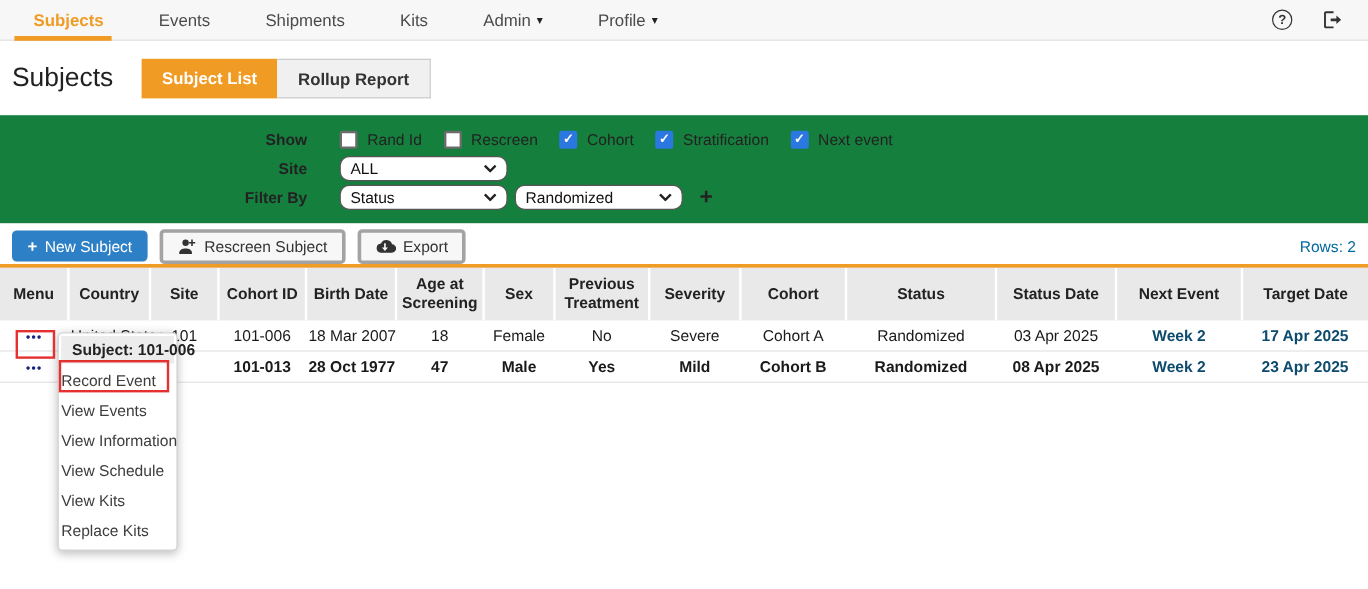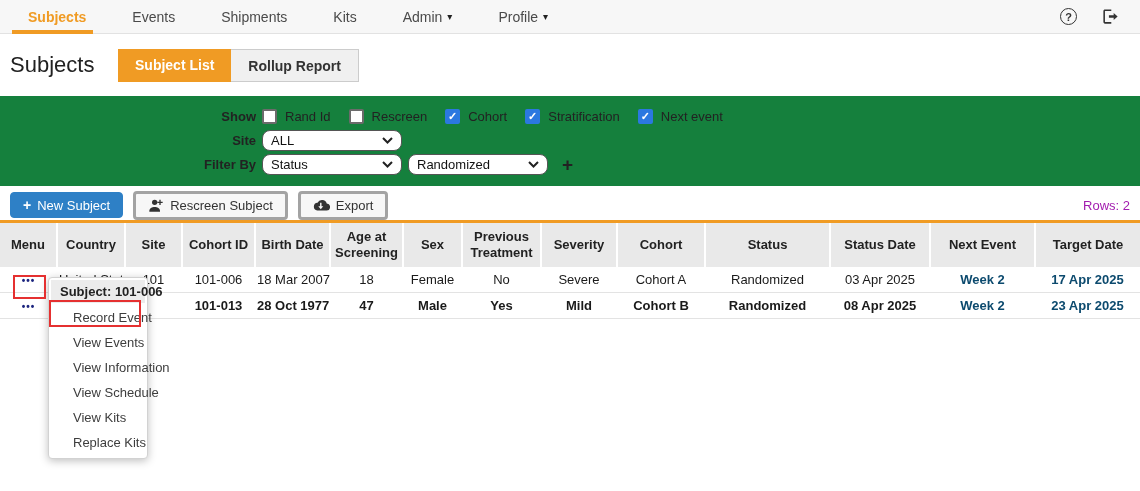--- a/index.html
+++ b/index.html
@@ -26,60 +26,60 @@
   .page-title { font-size:22px; color:#212121; width:100px; }
   .tabs { display:flex; margin-left:8px;text-align:center; }
   .tab { height:33px; line-height:33px; padding:0 17px; font-size:14px; font-weight:bold; cursor:pointer; }
   .tab.active { background:#f09b24; color:#fff; }
   .tab.inactive { background:#f0f0f0; color:#333; border:1px solid #ccc; border-left:none; }
 
   
   .filter-panel { background:#15803d; padding:7px 0 9px 0; }
   .f-row { display:flex; align-items:center; min-height:22px; margin:2px 0; }
   .f-label { width:256px; text-align:right; font-weight:bold; font-size:13px; color:#222; flex-shrink:0; }
-  .f-content { display:flex; align-items:center; margin-left:6px; }
+  .f-content { display:flex; align-items:center; margin-left:27px; }
   .cb-group { display:flex; align-items:center; gap:8px; margin-right:18px; font-size:13px; color:#222; cursor:pointer; }
   .cb { width:15px; height:15px; border:2px solid #6b6b6b; border-radius:2px; background:#fff;
         display:flex; align-items:center; justify-content:center; }
   .cb.checked { background:#2b78e0; border-color:#2b78e0; }
   .cb.checked::after { content:"✓"; color:#fff; font-size:11px; font-weight:bold; line-height:1; }
   .sel { width:140px; height:21px; border:1.5px solid #555; border-radius:8px; background:#fff;
          display:flex; align-items:center; justify-content:space-between; padding:0 8px;
          font-size:13px; color:#111; cursor:pointer; margin-right:6px; }
   .plus-btn { font-size:19px; font-weight:bold; color:#222; margin-left:8px; cursor:pointer; line-height:1; }
 
   
   .actions-row { display:flex; align-items:center; gap:10px; padding:6px 10px 0 10px; height:32px; }
   .btn { display:flex; align-items:center; gap:6px; font-size:13px; border-radius:4px;
          padding:4px 12px; cursor:pointer; white-space:nowrap; }
   .btn-primary { background:#2e80c6; color:#fff; border:1px solid #2e80c6; }
   .btn-secondary { background:#f7f7f7; color:#333; border:3px solid #a3a3a3; }
   .btn .plus-glyph { font-weight:bold; font-size:14px; }
-  .rows-count { margin-left:auto; font-size:13px; color:#a21caf; }
+  .rows-count { margin-left:auto; font-size:13px; color:#0369a1; }
 
   
   table { width:1140px; border-collapse:collapse; table-layout:fixed; margin-top:2px;
           border-top:3px solid #f09b24; }
   th { background:#e9e9e9; font-size:13px; font-weight:bold; color:#222; text-align:center;
        height:45px; padding:4px 2px; border-right:2px solid #fff; line-height:1.25; vertical-align:middle; }
   th:last-child { border-right:none; }
   td { font-size:13px; color:#1a1a1a; text-align:center; height:26px;
        border-bottom:1px solid #e3e3e3; padding:0 2px; white-space:nowrap; }
   tr.bold td { font-weight:bold; }
   td.red { color:#0c4a6e; font-weight:bold; }
   .dots { background:none; border:none; color:#1a237e; font-size:10px; font-weight:bold;
           letter-spacing:1px; cursor:pointer; }
 
   
   .context-menu { position:absolute; left:48px; top:277px; width:100px; background:#fff;
                   border:1px solid #d2d2d2; border-radius:4px;
                   box-shadow:0 2px 8px rgba(0,0,0,0.25); z-index:5; padding-bottom:3px; }
   .menu-header { background:#ececec; font-weight:bold; font-size:13px; color:#222;
                  margin:2px; padding:4px 6px 4px 9px; white-space:nowrap; }
-  .menu-item { font-size:13px; color:#3d3d3d; padding:5px 0 5px 24px; cursor:pointer; white-space:nowrap; }
+  .menu-item { font-size:13px; color:#3d3d3d; padding:5px 0 5px 2px; cursor:pointer; white-space:nowrap; }
 
   
   .annotation-box { position:absolute; border:2px solid #e53030; z-index:10; pointer-events:none; }
   .anno-menu-btn { left:13px; top:275px; width:33px; height:24px; }
   .anno-record-event { left:49px; top:300px; width:92px; height:27px; }
 </style>
 </head>
 <body>
 
 <div class="app">

